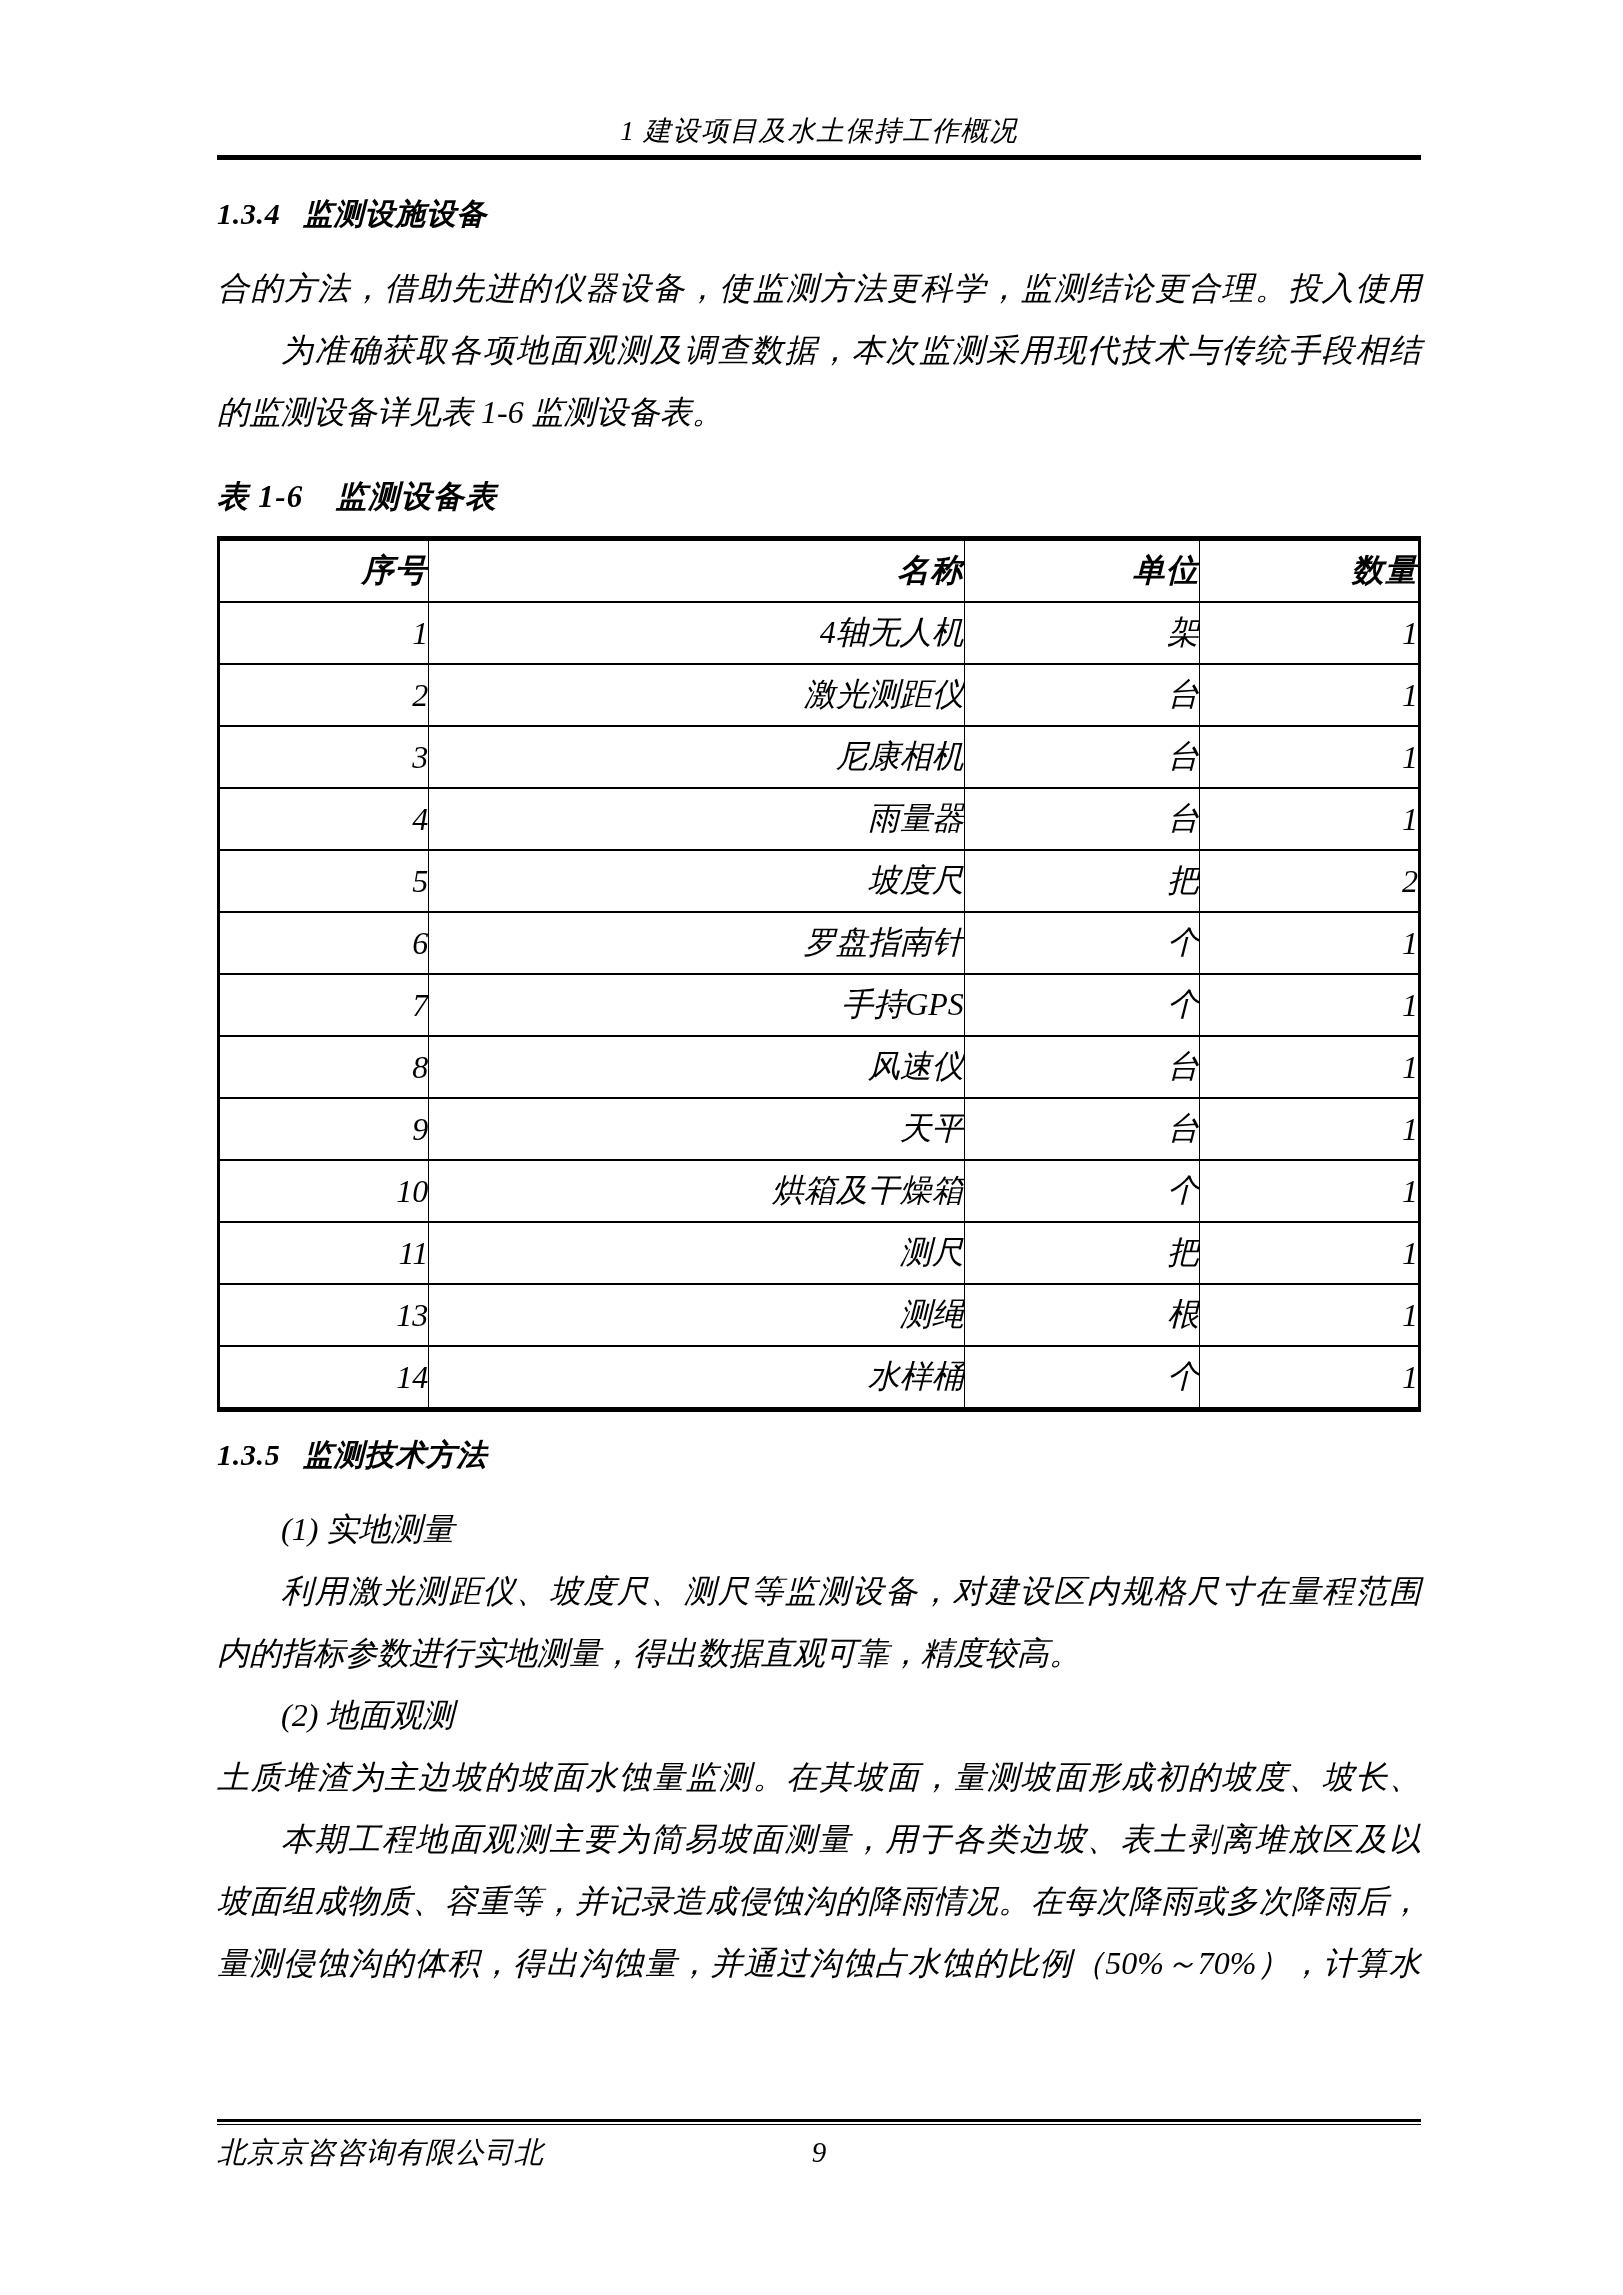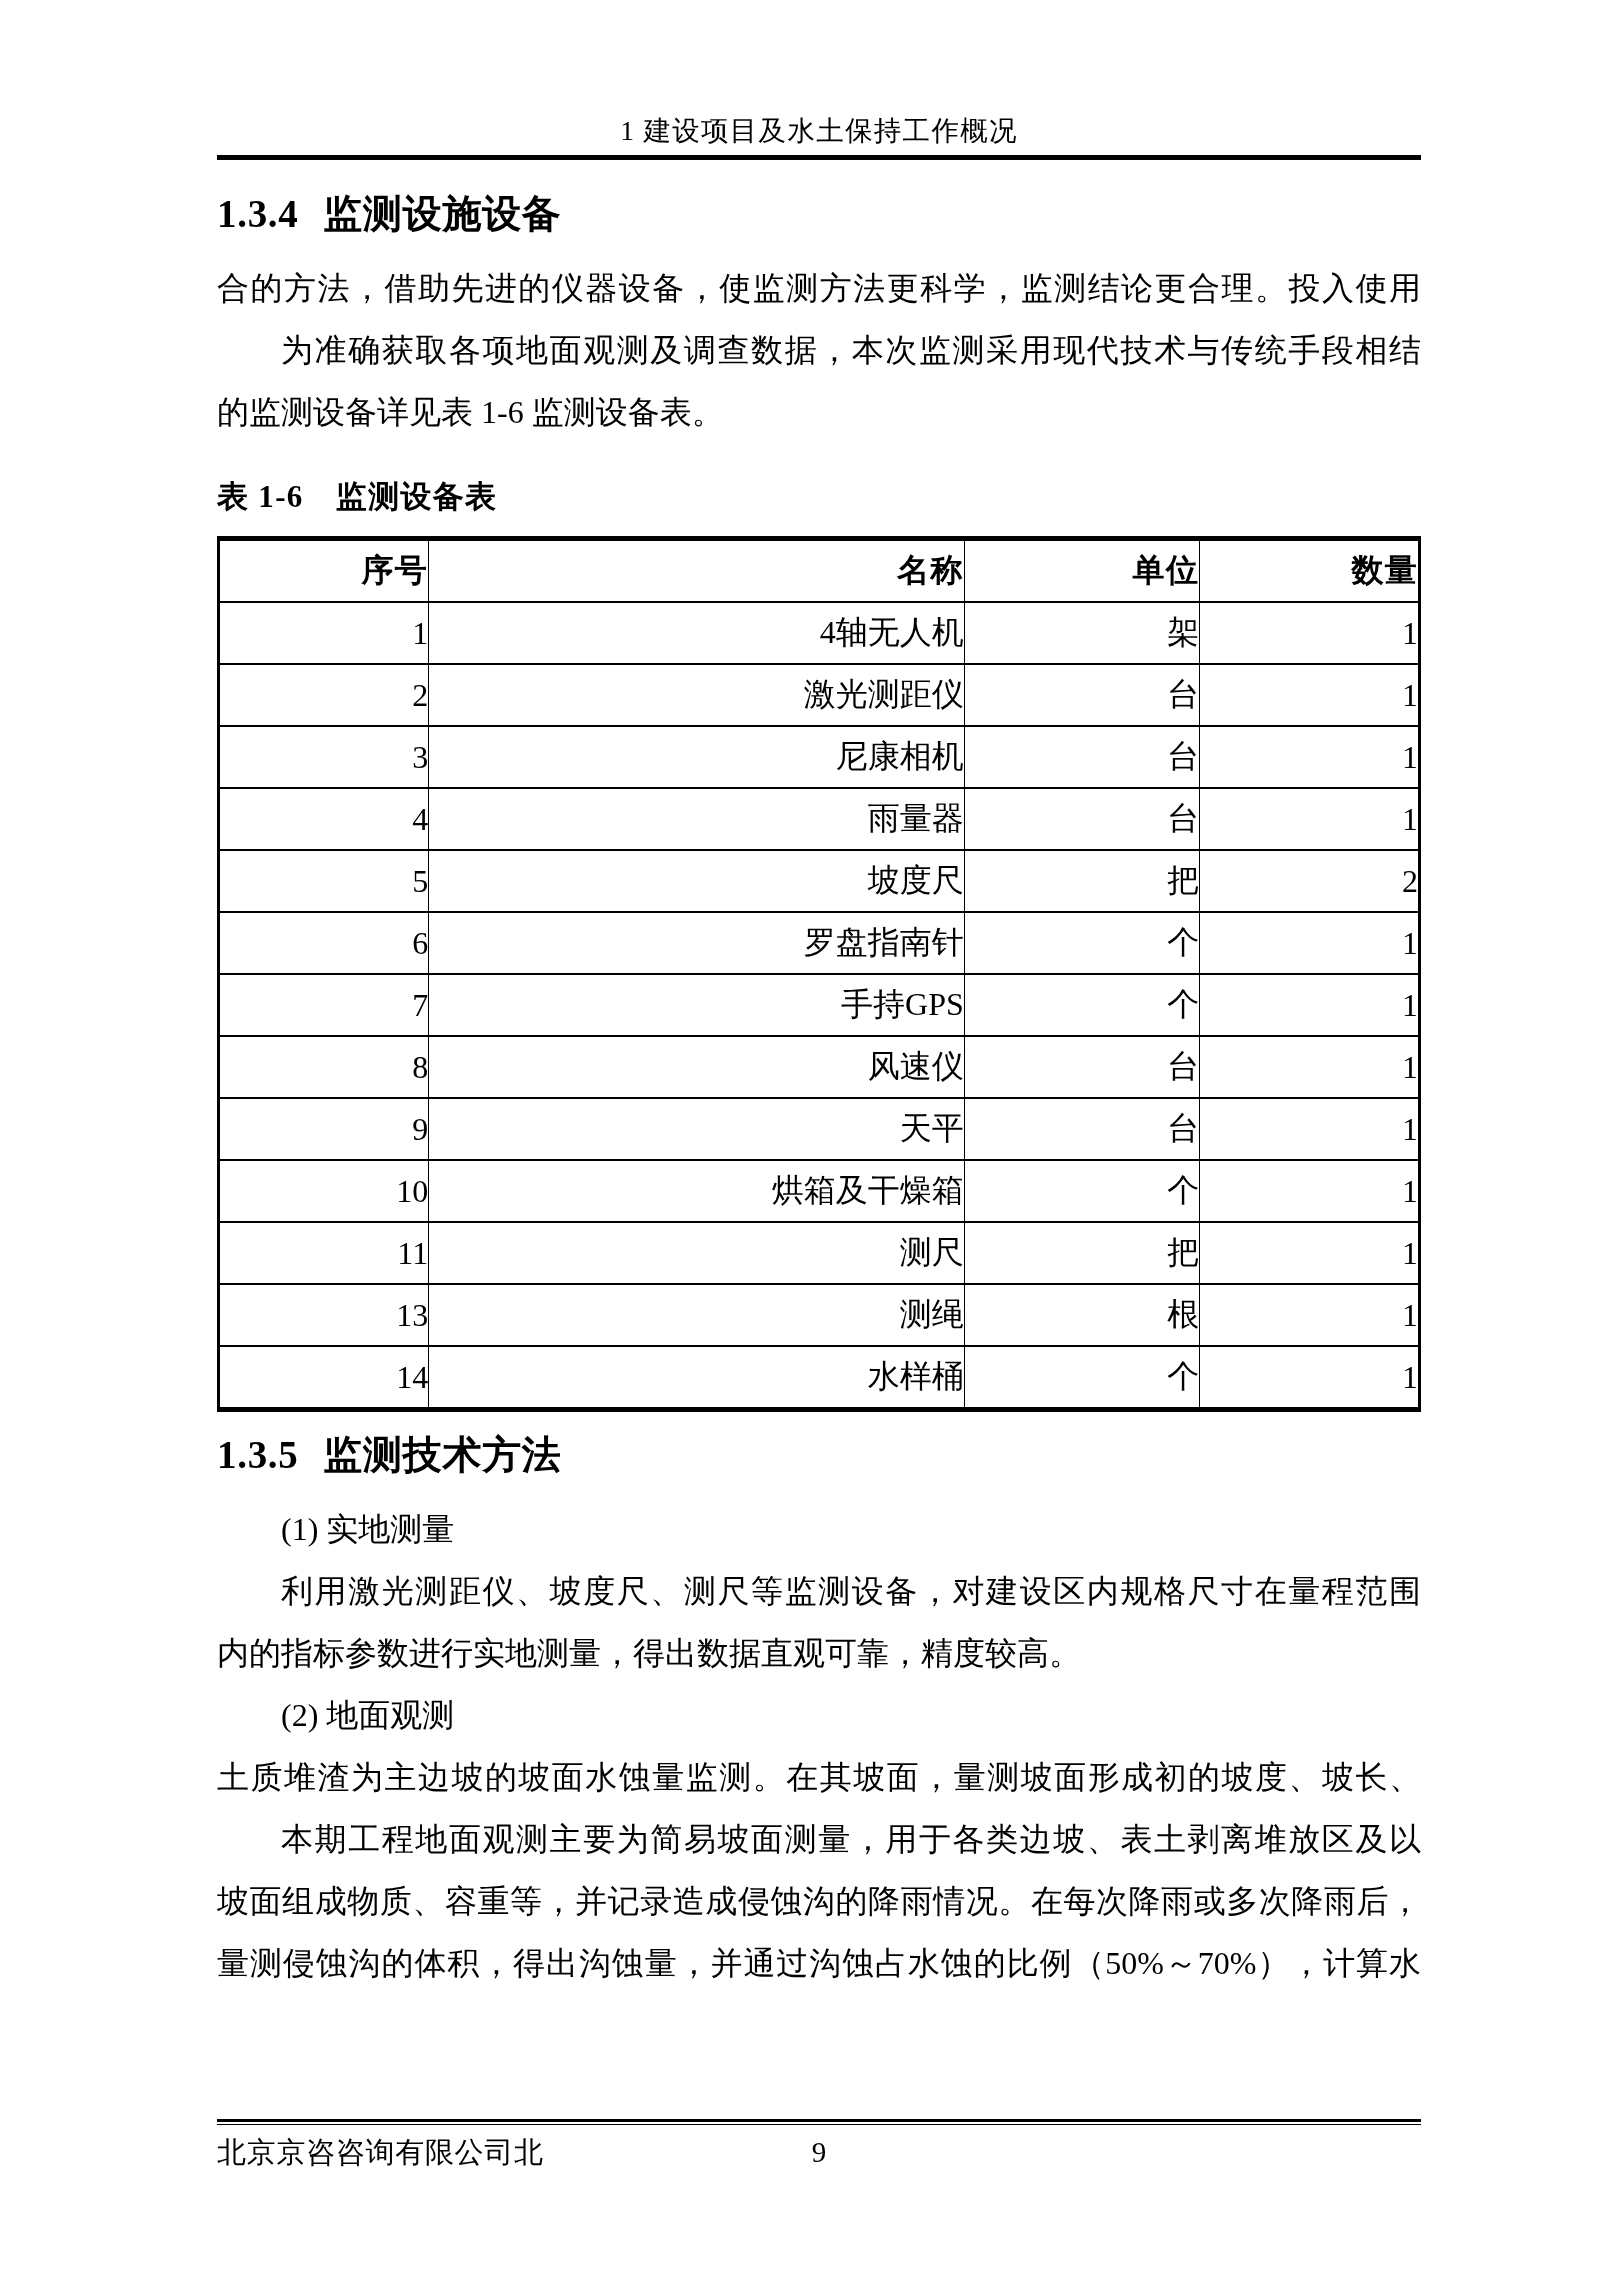--- a/index.html
+++ b/index.html
@@ -4,20 +4,21 @@
 <style>
   html, body { margin: 0; padding: 0; background: #ffffff; }
   .page {
     position: relative;
     width: 1623px;
     height: 2295px;
     background: #ffffff;
     color: #000000;
     font-family: "Liberation Serif", "DejaVu Serif", serif;
     overflow: hidden;
+    font-style: italic;
   }
   .content {
     position: absolute;
     left: 217px;
     top: 0;
     width: 1204px;
   }
   
   .doc-header {
     margin-top: 111px;
@@ -29,21 +30,21 @@
     white-space: nowrap;
   }
   .header-rule {
     margin-top: 5.2px;
     height: 5.2px;
     background: #000;
   }
   
   .sec-heading {
     margin-top: 31px;
-    font-size: 39px;
+    font-size: 30px;
     font-weight: bold;
     line-height: 46px;
     letter-spacing: 0.7px;
     word-spacing: 14.4px;
     white-space: nowrap;
   }
   .sec-heading.h135 { margin-top: 20px; }
   
   .para {
     margin-top: 19.6px;

